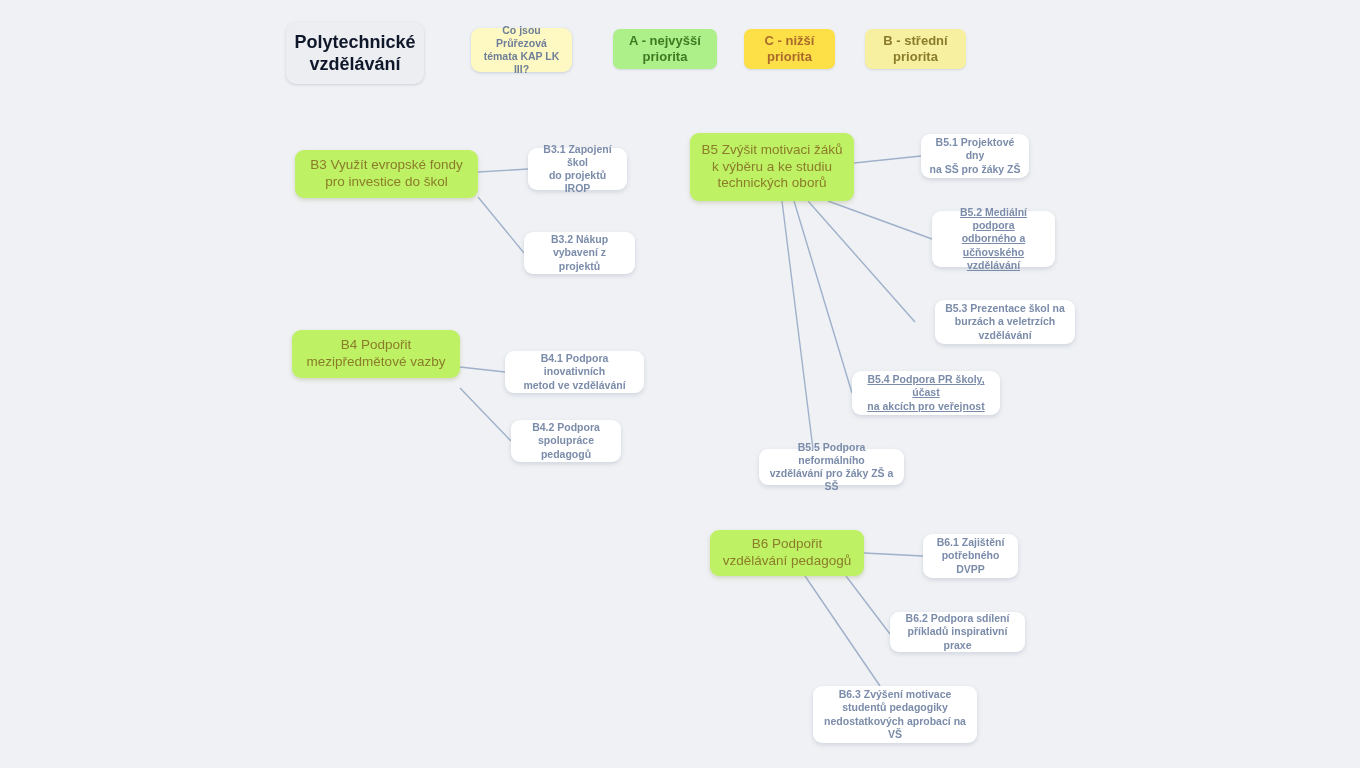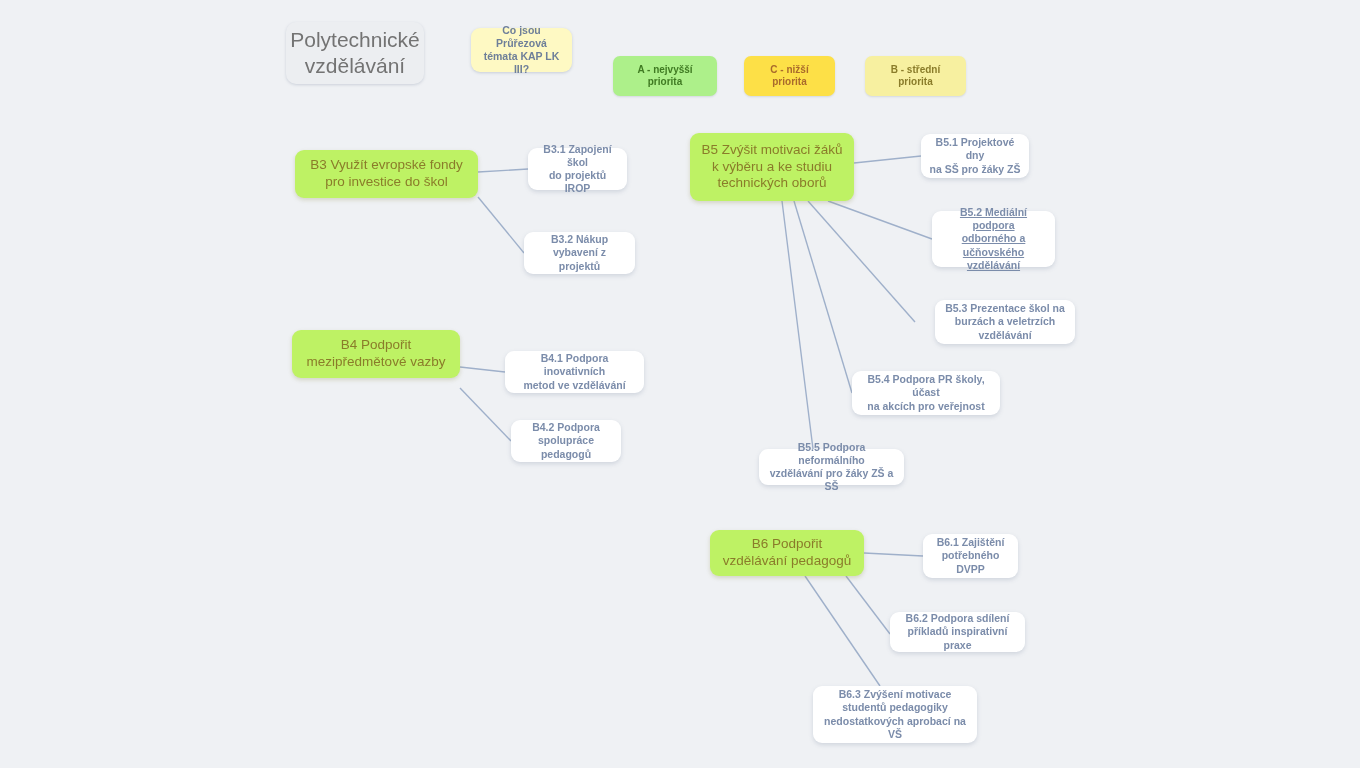--- a/index.html
+++ b/index.html
@@ -19,47 +19,46 @@
     display:flex;align-items:center;justify-content:center;
     text-align:center;
     border-radius:9px;
     line-height:1.25;
     white-space:pre-line;
   }
 
   
   .node.root{
     background:#eceef1;
-    color:#737373;
-    font-size:21px;
-    font-weight:normal;
+    color:#0f172a;
+    font-size:18px;
+    font-weight:bold;
     border-radius:10px;
     box-shadow:0 1px 3px rgba(110,125,150,.28);
     padding:6px 10px;
   }
 
   
   .node.info{
     background:#fef9c3;
     color:#6e7f99;
     font-size:10.5px;
     font-weight:bold;
     border-radius:9px;
     box-shadow:0 1px 3px rgba(110,125,150,.30);
     padding:5px 8px;
   }
 
   
   .node.legend{
-    font-size:10px;
+    font-size:13px;
     font-weight:bold;
     border-radius:7px;
     padding:20px 8px;
     box-shadow:0 1px 2px rgba(120,130,150,.22);
-    margin-top:27px;
   }
   .legend.prio-a{background:#adf08a;color:#3f7a22;}
   .legend.prio-c{background:#fde047;color:#a96a2c;}
   .legend.prio-b{background:#f7f0a0;color:#8a7c2a;}
 
   
   .node.goal{
     background:#bef264;
     color:#8a7c2a;
     font-size:13.5px;
@@ -122,21 +121,21 @@
 metod ve vzdělávání</div>
     <div class="node sub" style="left: 511px; top: 420px; width: 110px; height: 42px;">B4.2 Podpora
 spolupráce pedagogů</div>
     <div class="node sub" style="left: 921px; top: 134px; width: 108px; height: 44px;">B5.1 Projektové dny
 na SŠ pro žáky ZŠ</div>
     <div class="node sub" style="left: 932px; top: 211px; width: 123px; height: 56px; text-decoration: underline;">B5.2 Mediální podpora
 odborného a
 učňovského vzdělávání</div>
     <div class="node sub" style="left: 915px; top: 300px; width: 140px; height: 44px; margin-left: 20px;">B5.3 Prezentace škol na
 burzách a veletrzích vzdělávání</div>
-    <div class="node sub" style="left: 852px; top: 371px; width: 148px; height: 44px;">B5.4 Podpora PR školy, účast
+    <div class="node sub" style="left: 852px; top: 371px; width: 148px; height: 44px; text-decoration: underline;">B5.4 Podpora PR školy, účast
 na akcích pro veřejnost</div>
     <div class="node sub" style="left: 759px; top: 449px; width: 145px; height: 36px;">B5.5 Podpora neformálního
 vzdělávání pro žáky ZŠ a SŠ</div>
     <div class="node sub" style="left: 923px; top: 534px; width: 95px; height: 44px;">B6.1 Zajištění
 potřebného DVPP</div>
     <div class="node sub" style="left: 890px; top: 612px; width: 135px; height: 40px;">B6.2 Podpora sdílení
 příkladů inspirativní praxe</div>
     <div class="node sub" style="left: 813px; top: 686px; width: 164px; height: 57px;">B6.3 Zvýšení motivace
 studentů pedagogiky
 nedostatkových aprobací na VŠ</div>

